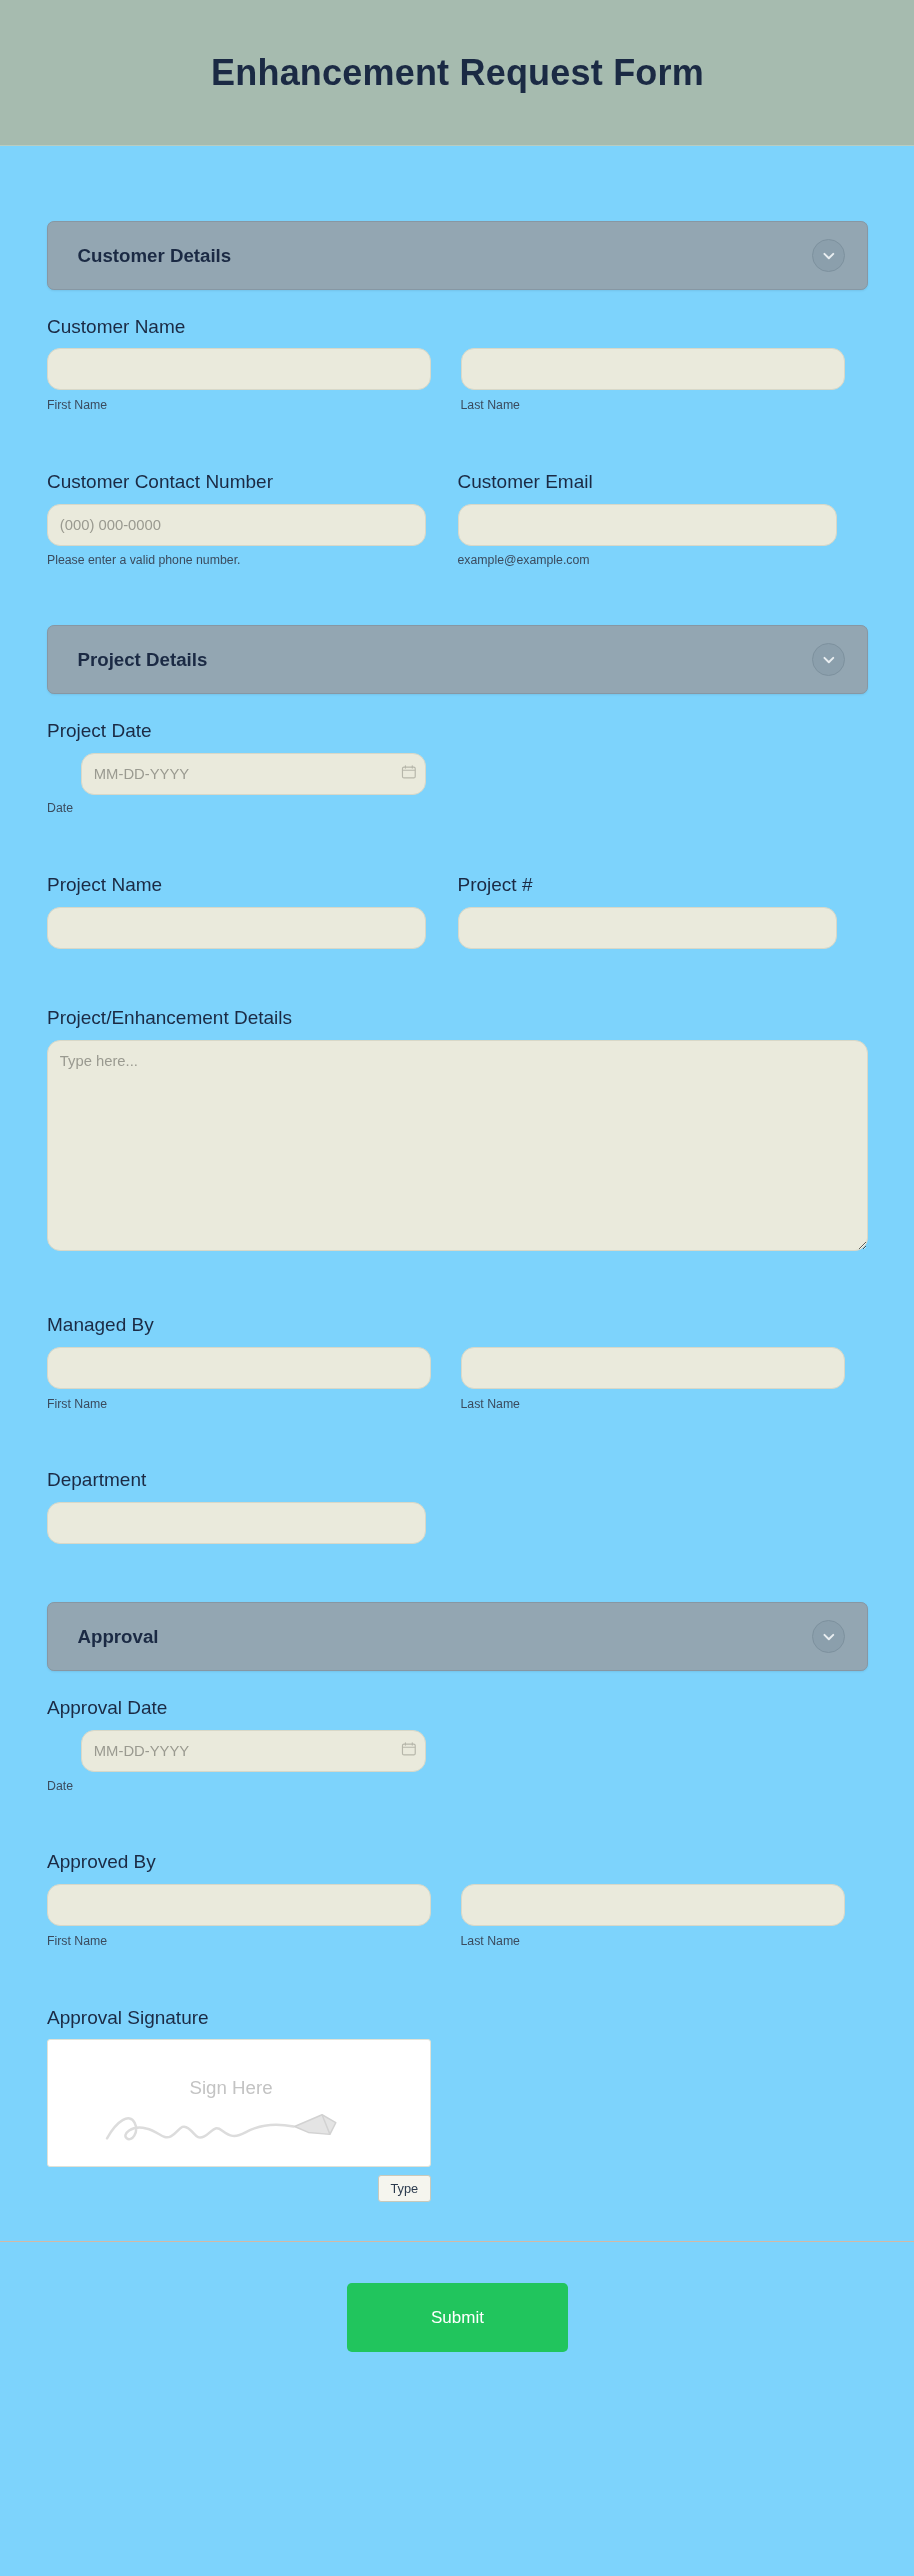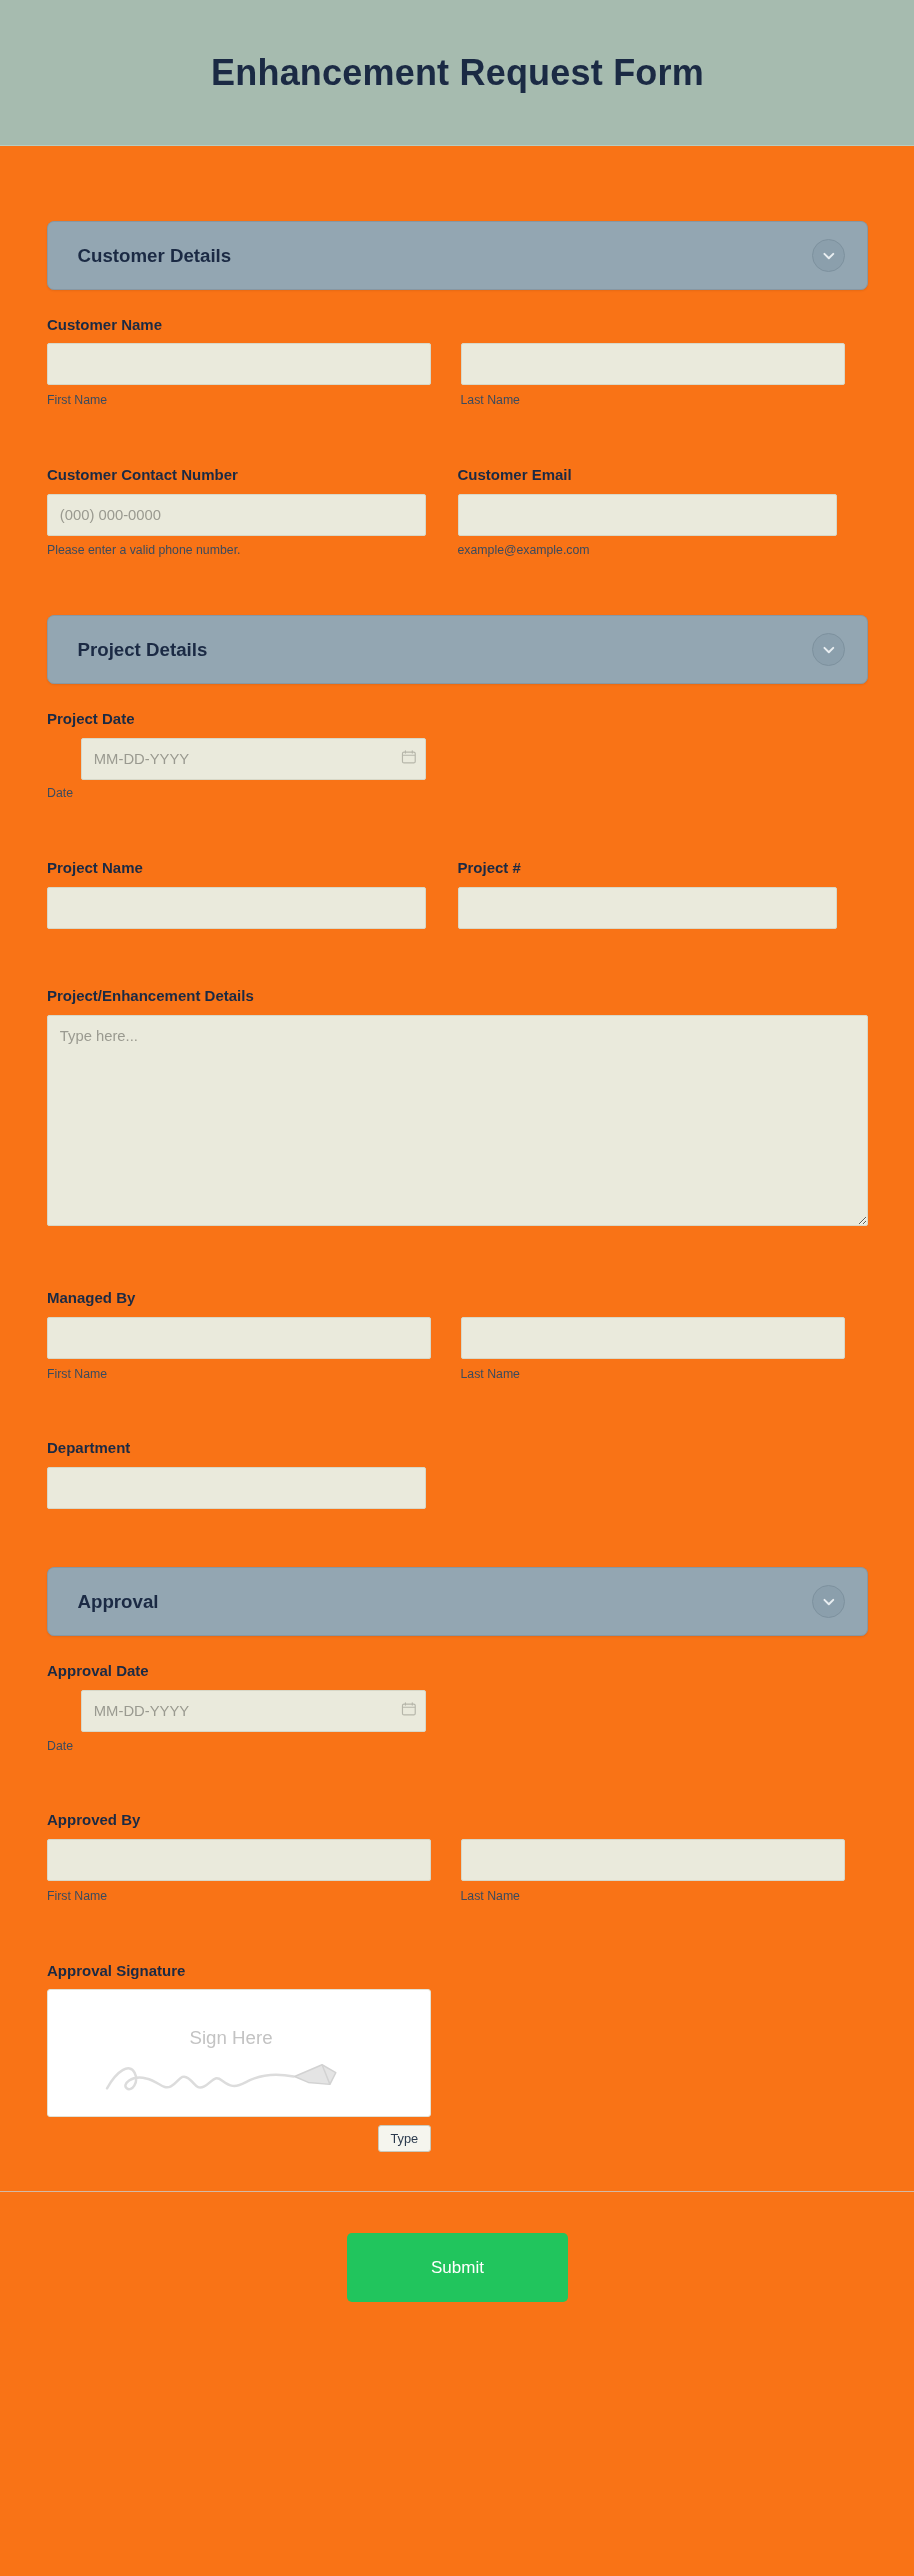--- a/index.html
+++ b/index.html
@@ -5,21 +5,21 @@
   * { box-sizing: border-box; }
   html, body {
     margin: 0; padding: 0;
     background: #c29e86;
     font-family: "Liberation Sans", sans-serif;
   }
   .page {
     width: 915px;
     min-height: 2576px;
     position: relative;
-    background: #f97316;
+    background: #7dd3fc;
     overflow: hidden;
   }
   
   .header {
     height: 146px;
     background: #a6bbaf;
     display: flex;
     align-items: center;
     justify-content: center;
     border-bottom: 1px solid #b9cdc1;
@@ -62,35 +62,35 @@
     border: 1px solid #7d919e;
     display: flex;
     align-items: center;
     justify-content: center;
     cursor: pointer;
   }
   .collapse-btn svg { display: block; }
   
   .field-block { margin-bottom: 25.6px; }
   .field-label {
-    font-size: 15px;
-    font-weight: bold;
+    font-size: 19px;
+    font-weight: normal;
     color: #1b2a44;
     margin-bottom: 10.8px;
   }
   .sub-label {
     font-size: 12.3px;
     color: #3b4b5e;
     margin-top: 6.9px;
   }
   input[type="text"], textarea {
     width: 100%;
     background: #eaeadc;
     border: 1px solid #d8d8c8;
-    border-radius: 2px;
+    border-radius: 13px;
     font-family: "Liberation Sans", sans-serif;
     font-size: 14.8px;
     color: #2b3a4d;
     padding: 9.8px 11.8px;
     outline: none;
   }
   input[type="text"] { height: 42px; }
   input::placeholder, textarea::placeholder { color: #9a9a90; }
   .input-narrow { width: 379px; }
   .input-date {

